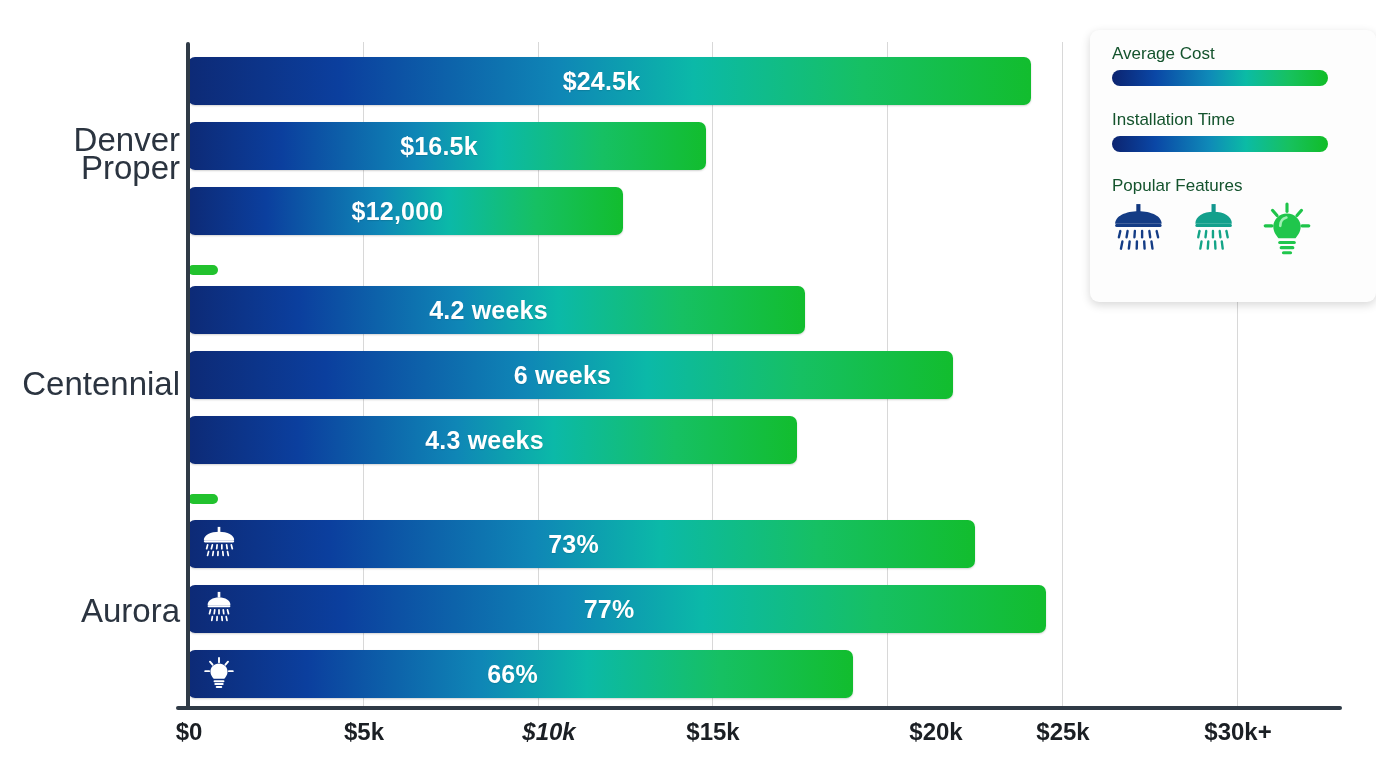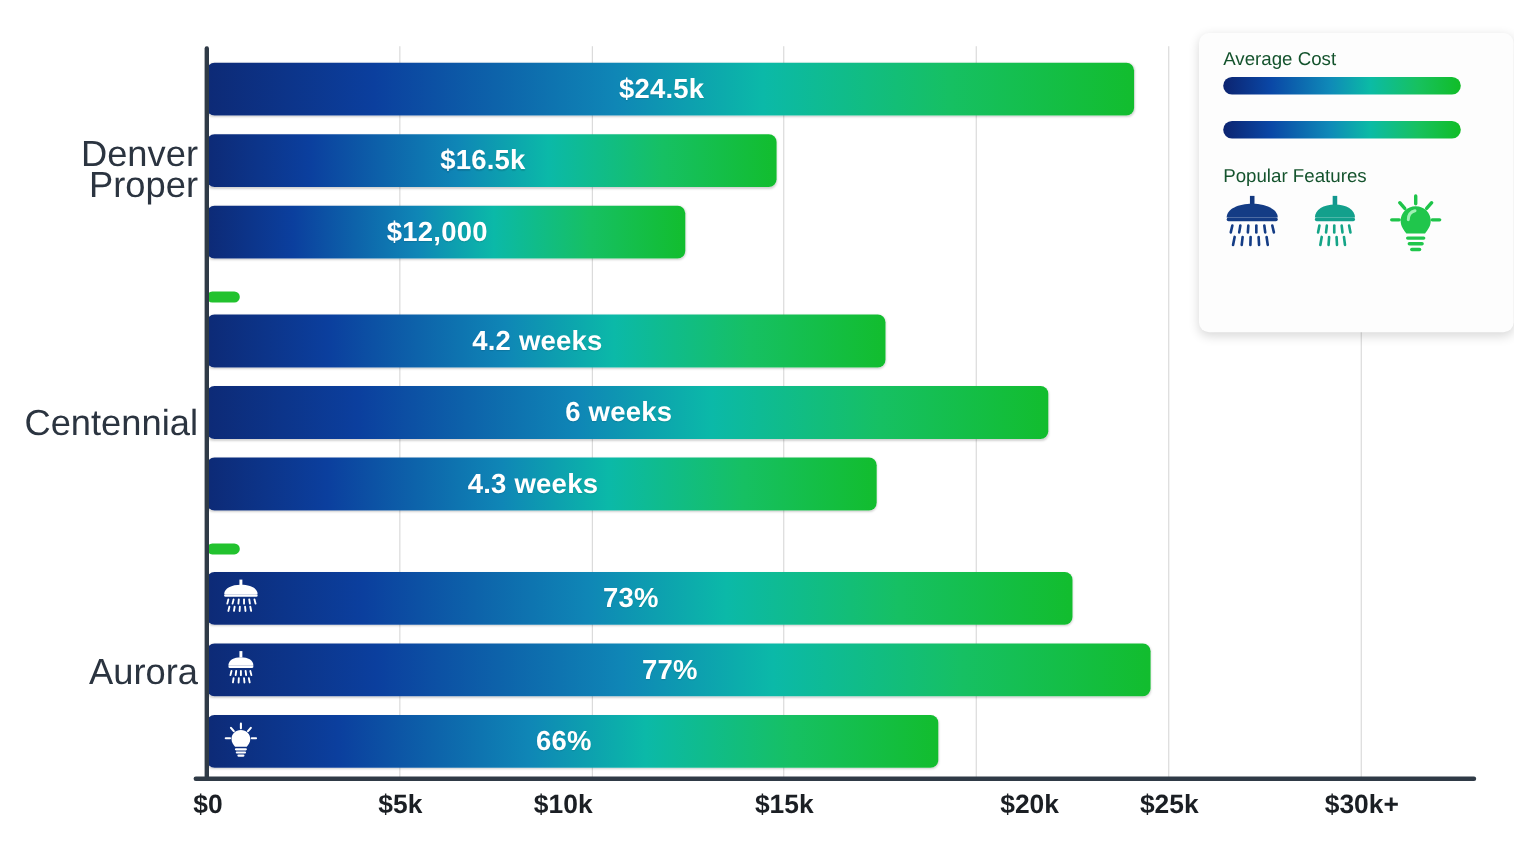--- a/index.html
+++ b/index.html
@@ -293,30 +293,31 @@
   <div class="axis-left"></div>
   <div class="axis-bottom"></div>
 
   <div class="cat-label" style="top:126px;">Denver
 Proper</div>
   <div class="cat-label" style="top:370px;">Centennial</div>
   <div class="cat-label" style="top:597px;">Aurora</div>
 
   <div class="tick-label" style="left:189px;">$0</div>
   <div class="tick-label" style="left:364px;">$5k</div>
-  <div class="tick-label" style="left:512px;">$10k</div>
+  <div class="tick-label" style="left:549px;font-style:italic;">$10k</div>
   <div class="tick-label" style="left:713px;">$15k</div>
   <div class="tick-label" style="left:888px;margin-left:48px;">$20k</div>
   <div class="tick-label" style="left:1063px;">$25k</div>
   <div class="tick-label" style="left:1238px;">$30k+</div>
 
   <div class="legend">
     <div class="legend-title">Average Cost</div>
     <div class="legend-bar"></div>
 
+    <div class="legend-title">Installation Time</div>
     <div class="legend-bar"></div>
 
     <div class="legend-title">Popular Features</div>
     <div class="legend-icons">
       <span>
         <svg viewBox="0 0 52 54" width="54" height="56" aria-hidden="true">
           <defs>
             <linearGradient id="gradDark" x1="0" y1="0" x2="0" y2="1">
               <stop offset="0%" stop-color="#123a8a"></stop>
                 <stop offset="100%" stop-color="#0f3d86"></stop>

